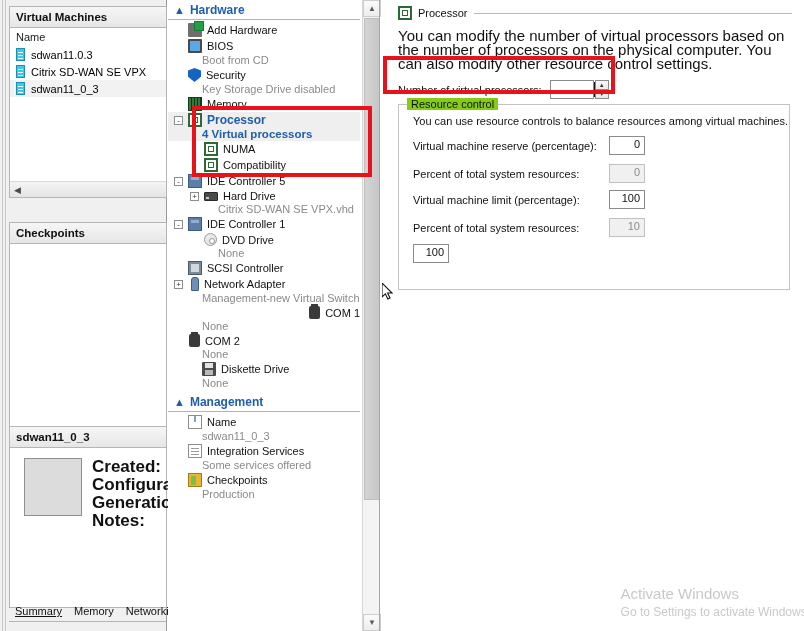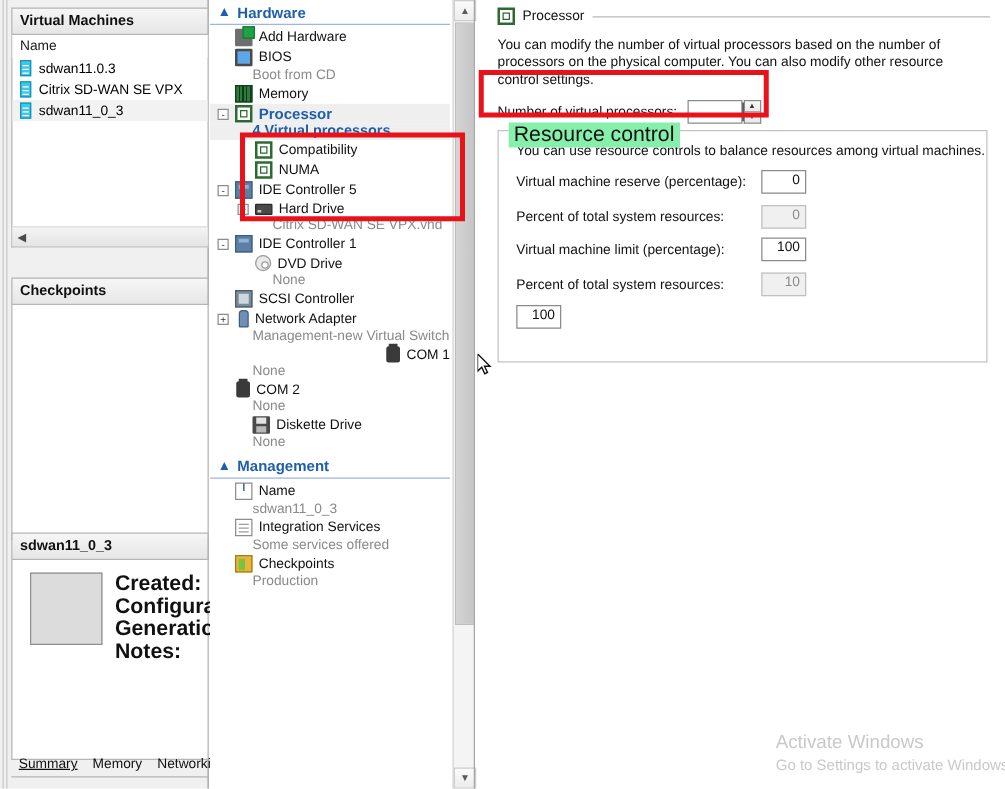--- a/index.html
+++ b/index.html
@@ -199,21 +199,21 @@
     background:#ffffff;
   }
   .groupbox-title {
     display:flex; align-items:center; gap:6px;
     padding: 6px 12px 0 10px;
   }
   .gb-title-text { font-size:11px; color:#111; }
   .gb-rule { flex:1; height:1px; background:#b9b9b9; }
 
   #proc-desc {
-    margin: 9px 14px 0 10px; font-size:11px; line-height:14px; color:#111;
+    margin: 9px 14px 0 10px; font-size:15px; line-height:14px; color:#111;
   }
 
   #nvp-row {
     display:flex; align-items:center; gap:8px;
     margin: 9px 0 0 10px;
   }
   #nvp-label { font-size:11px; color:#111; }
   .spin-wrap { display:flex; align-items:stretch; }
   #nvp-input {
     width:44px; height:19px; border:1px solid #8b8b8b; background:#fff;
@@ -227,21 +227,21 @@
     display:flex;align-items:center;justify-content:center; font-size:6px; color:#333;
   }
   .spin-b + .spin-b { border-top:none; }
 
   
   #res-control {
     position:absolute; left:10px; top:104px; right:14px; height:186px;
     border:1px solid #c3c3c3;
   }
   #res-legend {
-    position:absolute; left:8px; top:-7px; background:#86efac; padding:0 4px; font-size:17px; color:#111;
+    position:absolute; left:8px; top:-7px; background:#84cc16; padding:0 4px; font-size:11px; color:#111;
   }
   #res-desc { margin:10px 0 0 14px; font-size:11px; color:#111; }
   .res-row {
     display:flex; align-items:center;
     margin: 9px 0 0 14px;
   }
   .res-row.gap { margin-top:7px; }
   .res-label { width:196px; font-size:11px; color:#111; }
   .res-field {
     width:36px; height:19px; border:1px solid #8b8b8b; background:#fff;
@@ -347,44 +347,52 @@
               <div class="node-row" style="padding-left: 6px;">
                 <span class="exp-spacer"></span>
                 <span class="ic ic-bios"></span>
                 <span class="lbl">BIOS</span>
               </div>
               <div class="node-sub" style="padding-left: 34px;">Boot from CD</div>
             </div>
             <div class="node">
               <div class="node-row" style="padding-left: 6px;">
                 <span class="exp-spacer"></span>
+                <span class="ic ic-security"></span>
+                <span class="lbl">Security</span>
+              </div>
+              <div class="node-sub" style="padding-left: 34px;">Key Storage Drive disabled</div>
+            </div>
+            <div class="node">
+              <div class="node-row" style="padding-left: 6px;">
+                <span class="exp-spacer"></span>
                 <span class="ic ic-memory"></span>
                 <span class="lbl">Memory</span>
               </div>
             </div>
             <div class="node" id="node-processor">
               <div class="node-row" style="padding-left: 6px;">
                 <span class="expander">-</span>
                 <span class="ic ic-proc"></span>
                 <span class="lbl">Processor</span>
               </div>
               <div class="node-sub" style="padding-left: 34px;">4 Virtual processors</div>
             </div>
             <div class="node">
               <div class="node-row" style="padding-left: 22px;">
                 <span class="exp-spacer"></span>
                 <span class="ic ic-proc"></span>
+                <span class="lbl">NUMA</span>
+              </div>
+            </div>
+            <div class="node">
+              <div class="node-row" style="padding-left: 22px;">
+                <span class="exp-spacer"></span>
+                <span class="ic ic-proc"></span>
                 <span class="lbl">Compatibility</span>
-              </div>
-            </div>
-            <div class="node">
-              <div class="node-row" style="padding-left: 22px;">
-                <span class="exp-spacer"></span>
-                <span class="ic ic-proc"></span>
-                <span class="lbl">NUMA</span>
               </div>
             </div>
             <div class="node">
               <div class="node-row" style="padding-left: 6px;">
                 <span class="expander">-</span>
                 <span class="ic ic-ide"></span>
                 <span class="lbl">IDE Controller 5</span>
               </div>
             </div>
             <div class="node">

